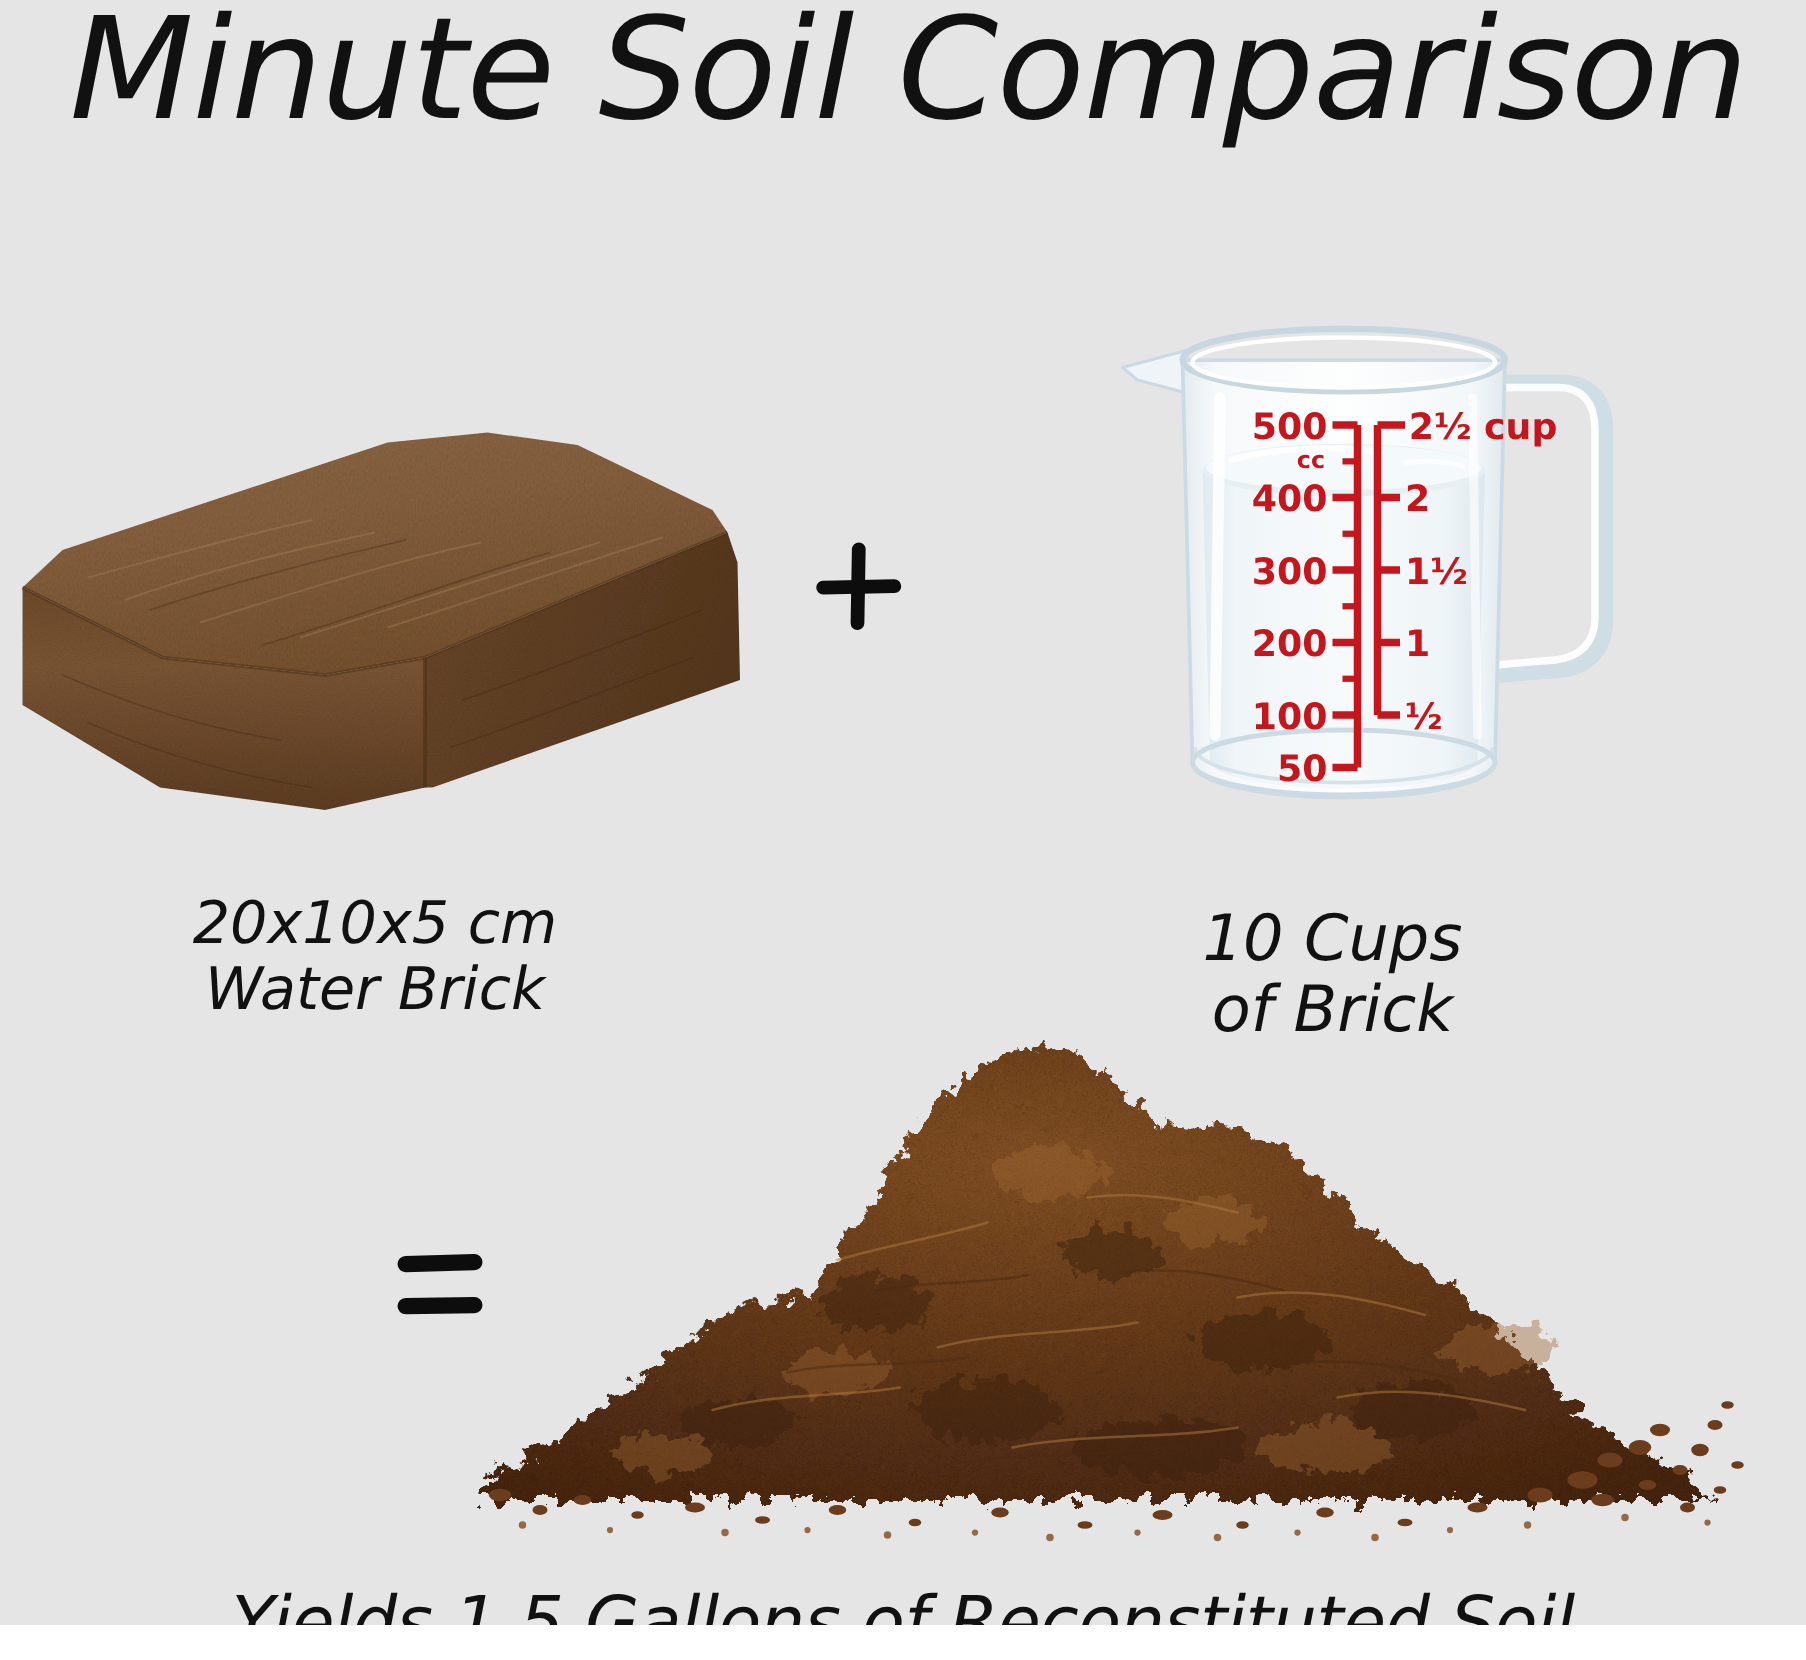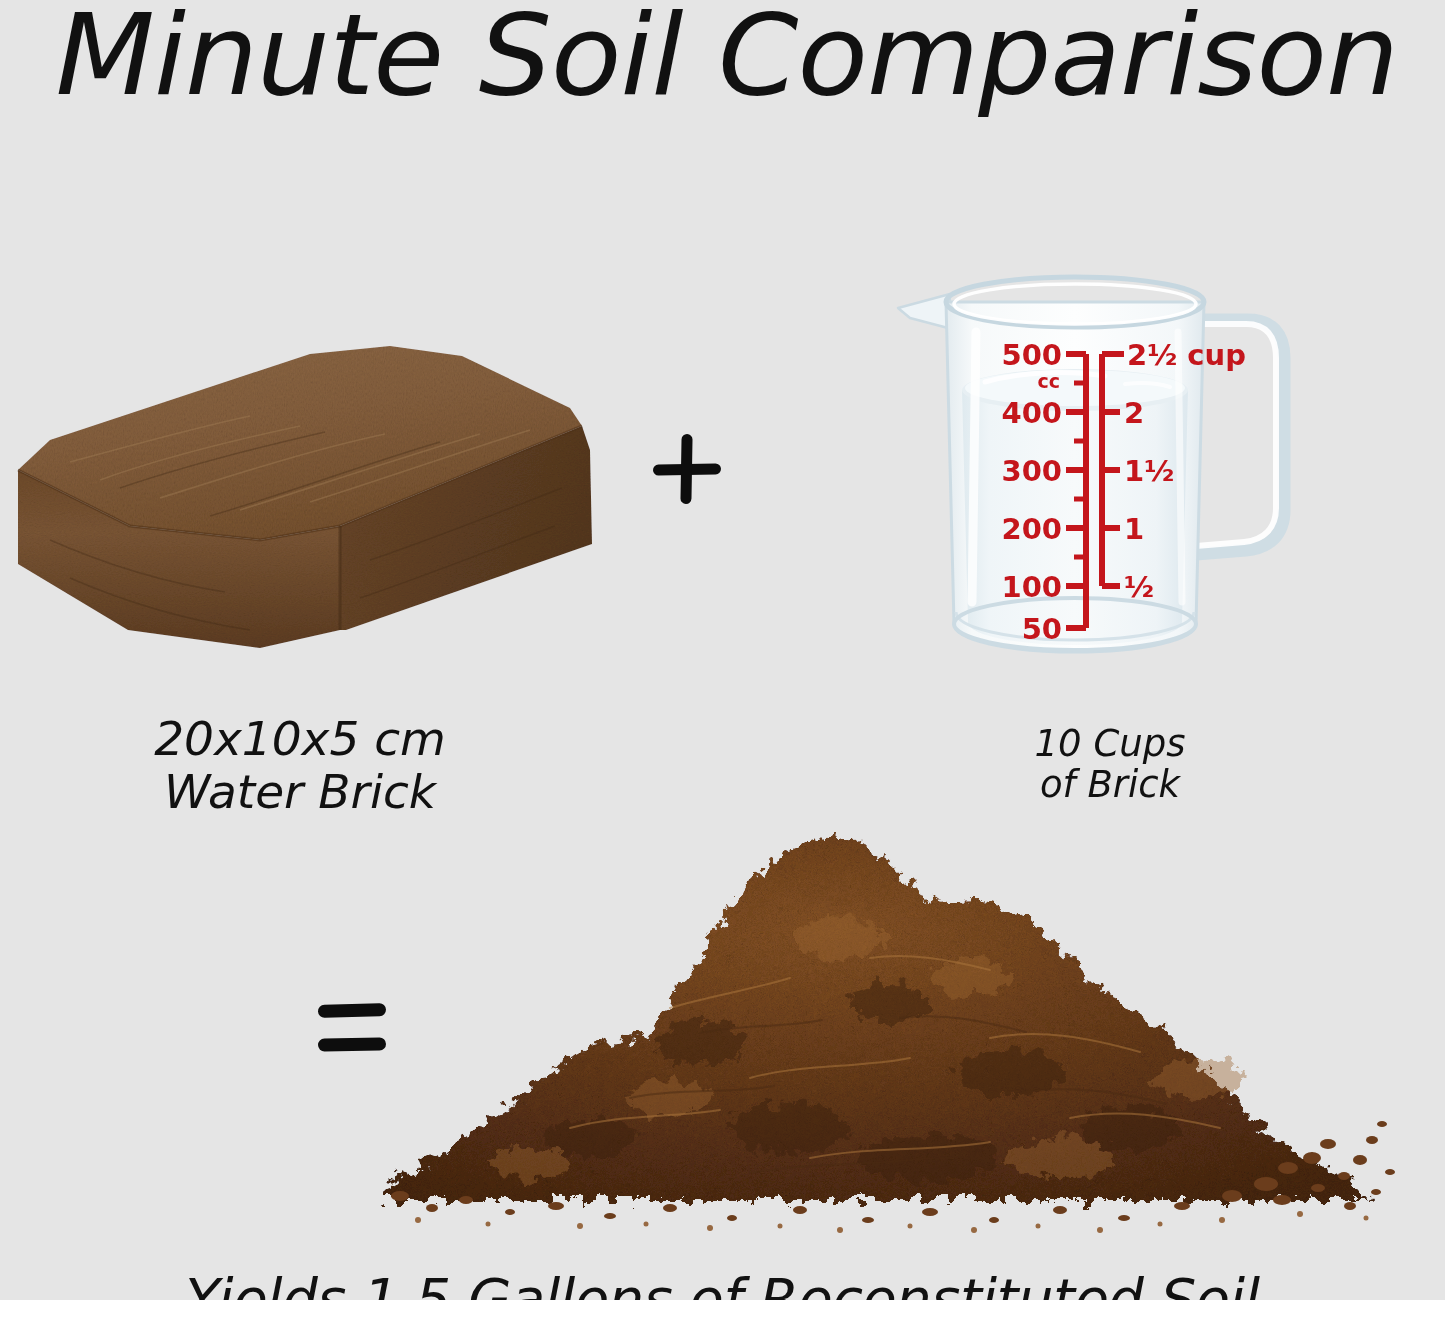--- a/index.html
+++ b/index.html
@@ -48,24 +48,24 @@
     white-space: nowrap;
     line-height: 1.12;
   }
   .caption-brick {
     left: 40px;
     top: 713px;
     width: 520px;
     font-size: 47px;
   }
   .caption-water {
-    left: 880px;
+    left: 836px;
     top: 723px;
     width: 460px;
-    font-size: 37px;
+    font-size: 51px;
   }
   .caption-yield {
     left: 0px;
     top: 1268px;
     width: 1445px;
     font-size: 56px;
     letter-spacing: -0.5px;
     transform: scaleX(1.0);
   }
 
@@ -118,21 +118,21 @@
     top: 330px;
     width: 600px;
     height: 335px;
   }
   .brick svg { display: block; width: 100%; height: 100%; }
 
   
   .cup {
     position: absolute;
     left: 880px;
-    top: 272px;
+    top: 258px;
     width: 430px;
     height: 400px;
   }
   .cup svg { display: block; width: 100%; height: 100%; }
 
   
   .pile {
     position: absolute;
     left: 370px;
     top: 828px;

